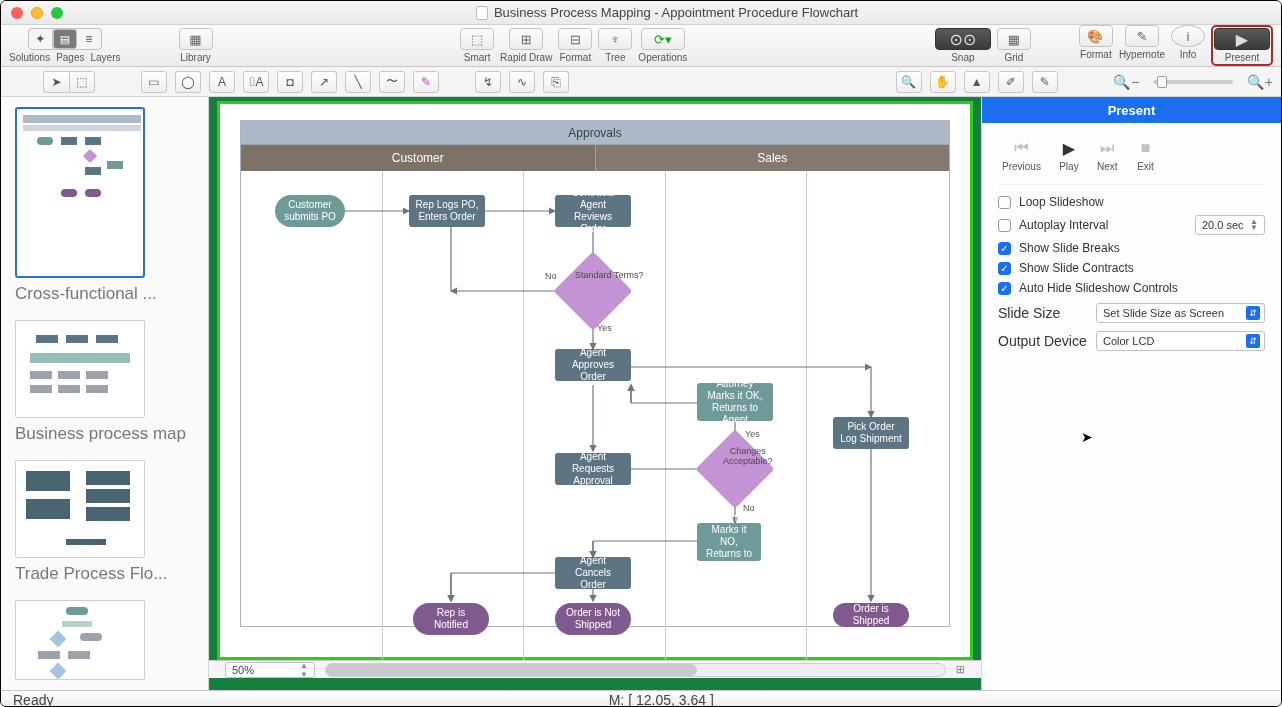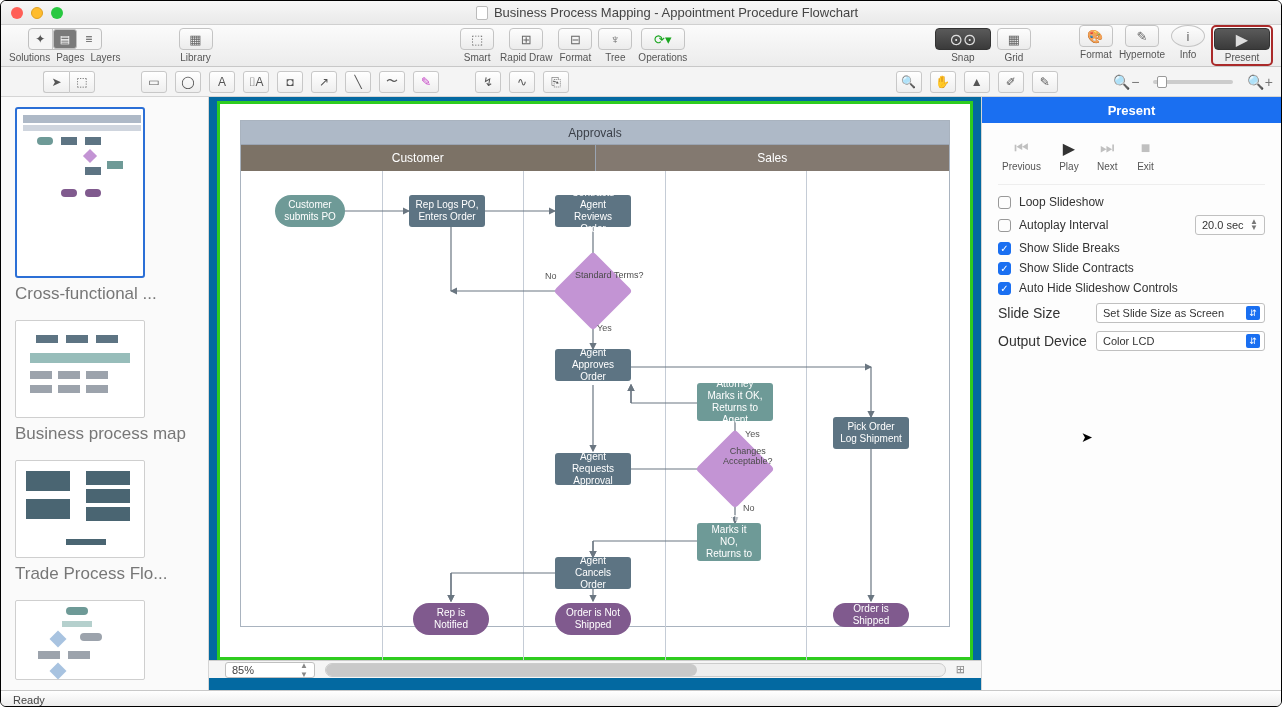--- a/index.html
+++ b/index.html
@@ -40,21 +40,21 @@
   
   .content{display:flex;height:calc(707px - 24px - 42px - 30px - 18px);}
   
   
   .pages{width:208px;border-right:1px solid #d5d5d5;background:#fafafa;display:flex;flex-direction:column;overflow:hidden;padding:10px 14px;gap:6px;}
   .thumb{width:130px;height:98px;background:#fff;border:1px solid #cfcfcf;border-radius:2px;position:relative;overflow:hidden;}
   .thumb.sel{border:2px solid #2b6fd6;}
   .thumb-label{font-size:17px;color:#777;margin-bottom:10px;}
   
   
-  .canvas-wrap{flex:1;background:#0369a1;position:relative;overflow:hidden;}
+  .canvas-wrap{flex:1;background:#15803d;position:relative;overflow:hidden;}
   .canvas{position:absolute;left:8px;right:8px;top:4px;bottom:30px;background:#fff;border:1px solid #bbb;}
   .canvas.selected{border:3px solid #2ecc1f;}
   .chart-area{position:absolute;left:20px;top:16px;right:20px;bottom:30px;border:1px solid #a9b3bf;}
   .chart-title{height:24px;background:#aeb9c7;display:flex;align-items:center;justify-content:center;font-size:12px;color:#3a3f48;border-bottom:1px solid #9aa4b2;}
   .lanes-header{display:flex;height:26px;}
   .lane-h{flex:1;display:flex;align-items:center;justify-content:center;font-size:12px;border-right:1px solid #9aa4b2;color:#fff;}
   .lane-h:last-child{border-right:none;}
   .lane-h.customer{background:#7c7266;}
   .lane-h.sales{background:#837970;}
   .lane-h.contracts{background:#6d8290;}
@@ -92,21 +92,21 @@
   .chk{width:13px;height:13px;border:1px solid #999;border-radius:3px;display:flex;align-items:center;justify-content:center;font-size:10px;color:#fff;}
   .chk.on{background:#1a6ff1;border-color:#1a6ff1;}
   .field-row{display:flex;align-items:center;gap:8px;margin-top:8px;}
   .field-label{width:90px;font-size:14px;color:#333;}
   .sel{flex:1;height:20px;border:1px solid #c0c0c0;border-radius:3px;background:#fff;display:flex;align-items:center;justify-content:space-between;padding:0 4px 0 6px;font-size:11px;}
   .sel .caret{width:14px;height:14px;background:#1a6ff1;color:#fff;border-radius:2px;display:flex;align-items:center;justify-content:center;font-size:9px;}
   .mini-input{width:70px;height:20px;border:1px solid #c0c0c0;border-radius:3px;padding:0 6px;font-size:11px;display:flex;align-items:center;justify-content:space-between;}
   .stepper{font-size:8px;color:#777;line-height:6px;}
 
   
-  .statusbar{height:18px;background:linear-gradient(#fff,#eaeaea); border-top:1px solid #c8c8c8;display:flex;align-items:center;font-size:11px;color:#444;padding:0 12px;}
+  .statusbar{height:18px;background:linear-gradient(#fff,#eaeaea); border-top:1px solid #c8c8c8;display:flex;align-items:center;font-size:14px;color:#444;padding:0 12px;}
   .coords{flex:1;text-align:center;}
 
   
   .cursor{position:absolute; left:1080px; top:428px; font-size:14px; color:#000;}
   
   
   .ta{position:absolute;background:#7aa;}
   
 </style>
 </head>
@@ -349,21 +349,21 @@
           <div class="node n-teal" style="left:456px;top:352px;width:64px;height:38px">Attorney Marks it NO, Returns to Agent</div>
           <div class="node n-slate" style="left:314px;top:386px;width:76px;height:32px">Agent Cancels Order</div>
           <div class="node n-purple n-round" style="left:172px;top:432px;width:76px;height:32px">Rep is Notified</div>
           <div class="node n-purple n-round" style="left:314px;top:432px;width:76px;height:32px">Order is Not Shipped</div>
           <div class="node n-purple n-round" style="left:592px;top:432px;width:76px;height:24px">Order is Shipped</div>
         </div>
       </div>
     </div>
     <div class="canvas-bottom">
       <div class="zoom-sel">
-          <span>85%</span>
+          <span>50%</span>
           <span style="font-size:8px;color:#888">▲<br>▼</span>
         </div>
       <div class="hscroll">
           <div class="hscroll-thumb"></div>
         </div>
       <span style="font-size:11px;color:#888">⊞</span>
     </div>
   </div>
 
   <div class="present-panel">
@@ -424,15 +424,16 @@
             <span>Color LCD</span>
             <span class="caret">⇵</span>
           </div>
       </div>
     </div>
   </div>
 </div>
 
 <div class="statusbar">
   <span>Ready</span>
+  <span class="coords">M: [ 12.05, 3.64 ]</span>
 </div>
 
 <div class="cursor">➤</div>
 
 </body></html>

